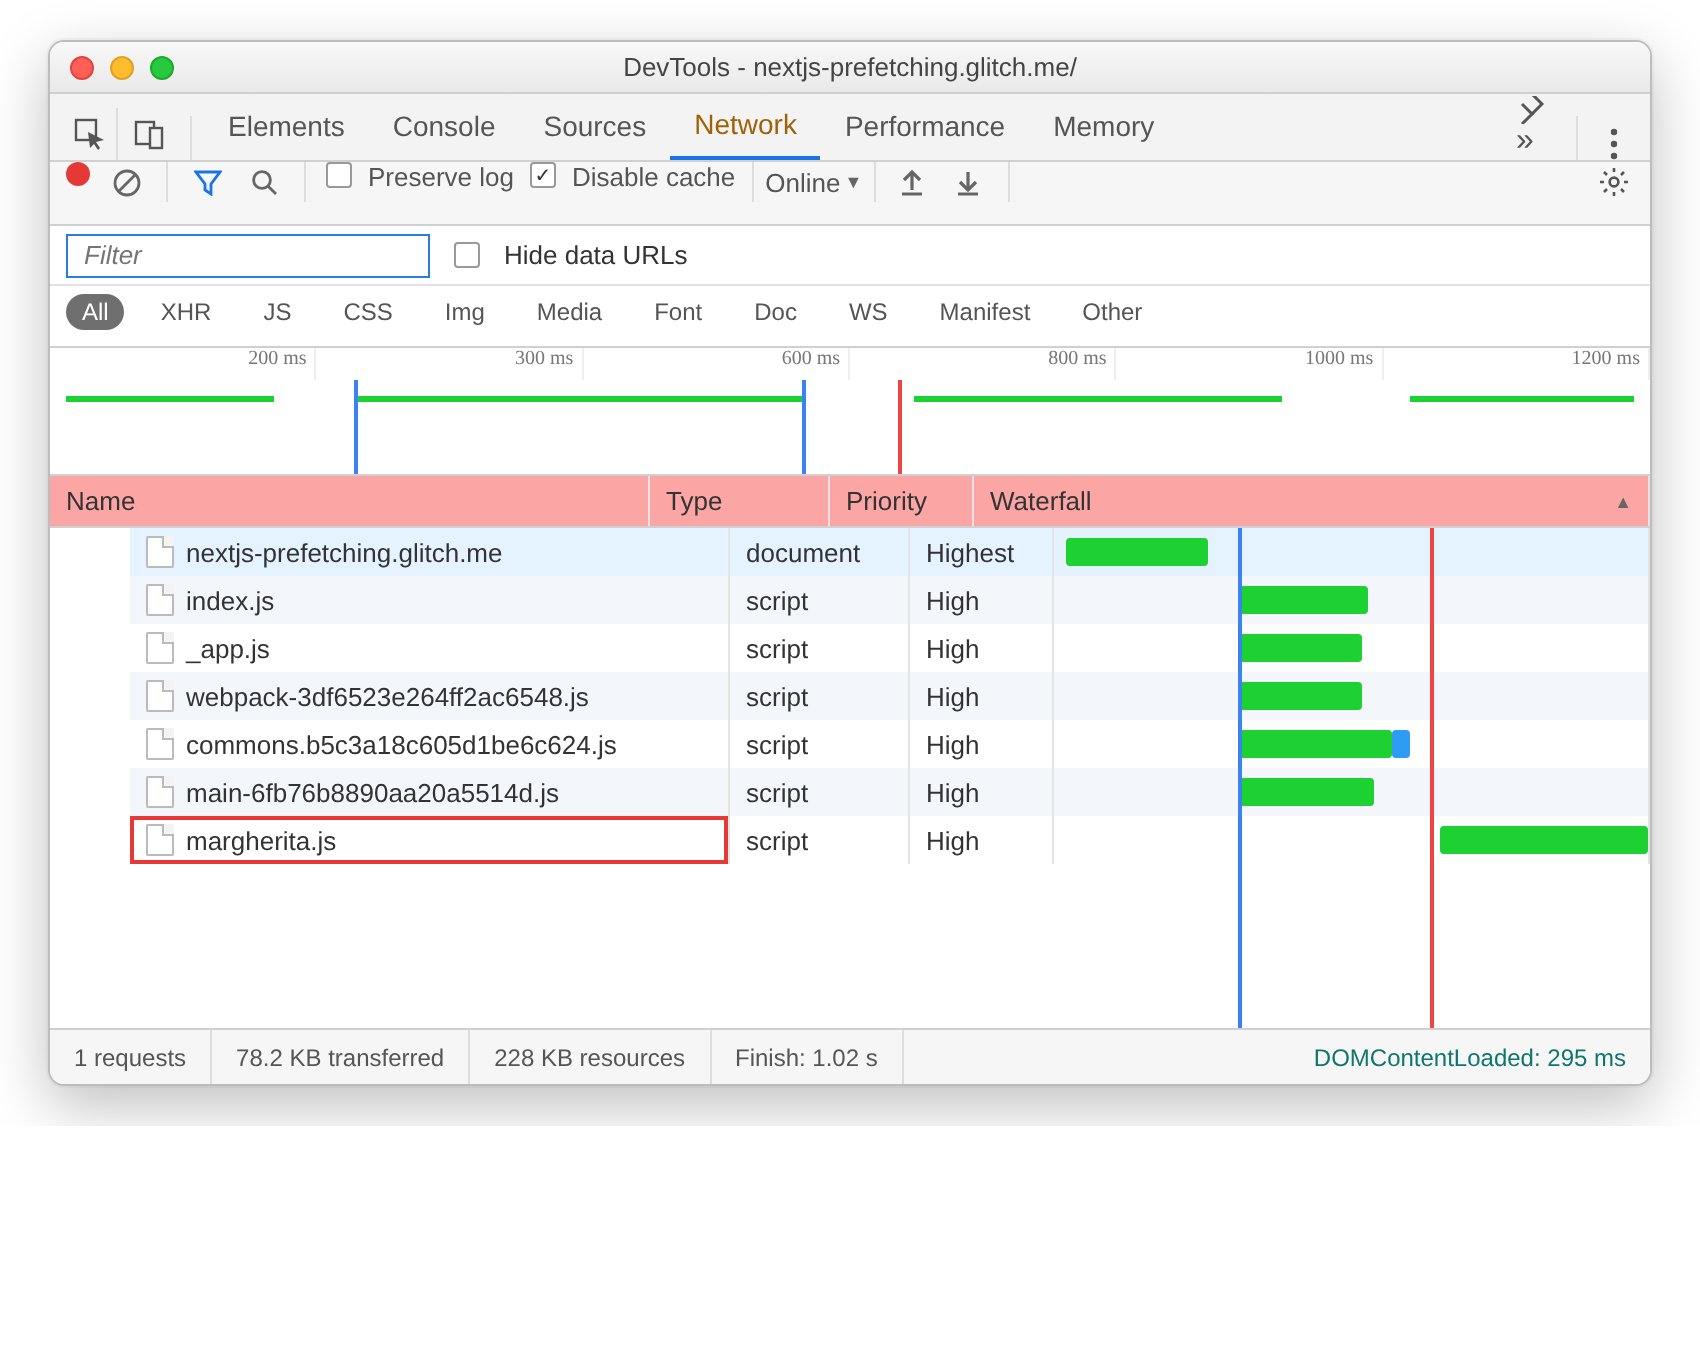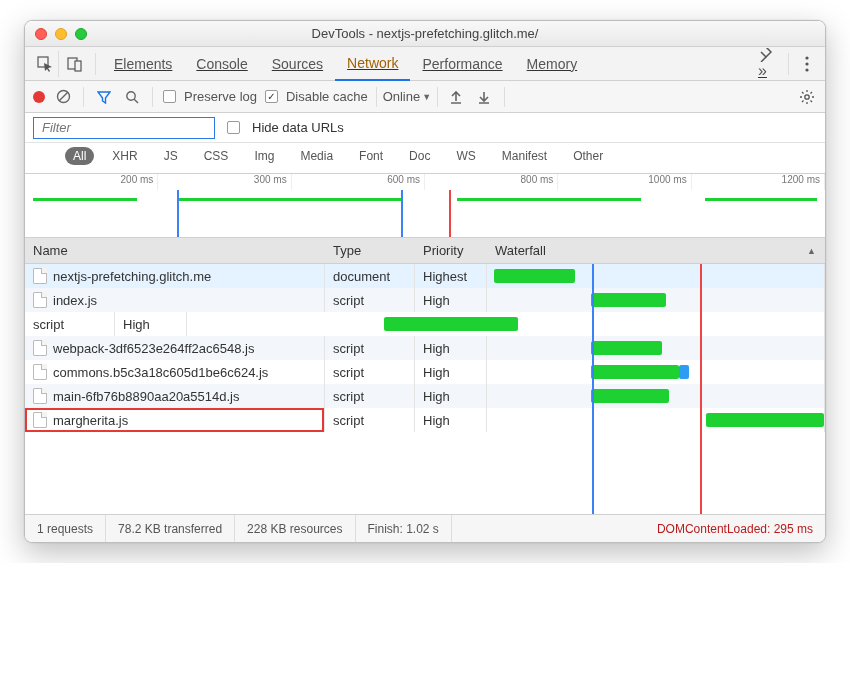--- a/index.html
+++ b/index.html
@@ -29,39 +29,38 @@
   .traffic { display: flex; gap: 8px; }
   .dot { width: 12px; height: 12px; border-radius: 50%; }
   .dot.r { background: #ff5f56; border: 1px solid #e0443e; }
   .dot.y { background: #ffbd2e; border: 1px solid #dea123; }
   .dot.g { background: #27c93f; border: 1px solid #1aab29; }
   .title { position: absolute; left: 0; right: 0; text-align: center; font-size: 13px; color: #444; }
 
   
   .tabs {
     display: flex;
-    align-items: center;
+    align-items: flex-end;
     height: 34px;
     border-bottom: 1px solid #d0d0d0;
     background: #f3f3f3;
     padding: 0 6px;
     gap: 2px;
-    text-decoration: underline;
   }
   .tabs .iconbtn { width: 28px; height: 26px; display: flex; align-items: center; justify-content: center; color: #555; cursor: default; border-right: 1px solid #ddd; }
   .tabs .sep { width: 1px; height: 22px; background: #ddd; margin: 0 4px; }
   .tab { padding: 0 12px; height: 34px; display: flex; align-items: center; color: #555; cursor: default; font-size: 14px; }
   .tab.active { color: #a16207; border-bottom: 2px solid #1a73e8; margin-bottom: -1px; }
   .tabs .more { margin-left: auto; padding: 0 10px; color: #555; }
   .tabs .kebab { padding: 0 10px; color: #555; }
 
   
   .toolbar {
     display: flex;
-    align-items: center;
+    align-items: flex-start;
     height: 32px;
     border-bottom: 1px solid #d0d0d0;
     background: #f6f6f6;
     padding: 0 8px;
     gap: 8px;
     font-size: 13px;
     color: #555;
   }
   .toolbar .rec { width: 12px; height: 12px; border-radius: 50%; background: #e53935; }
   .toolbar .iconbtn { width: 20px; height: 20px; display: flex; align-items: center; justify-content: center; color: #666; }
@@ -85,35 +84,35 @@
   .filterbox {
     width: 182px; height: 22px; border: 1px solid #2c7be5; background: #fff;
     padding: 0 6px; display: flex; align-items: center;
   }
   .filterbox input {
     border: 0; outline: 0; width: 100%; font-size: 13px; color: #0f766e; background: transparent;
     font-style: italic;
   }
   .pillrow { display: flex; align-items: center; gap: 10px; padding: 4px 8px 8px 8px; border-bottom: 1px solid #d0d0d0; flex-wrap: wrap; }
   .pill { padding: 2px 8px; border-radius: 9px; font-size: 12px; color: #555; }
-  .pill.active { background: #6f6f6f; color: #fff; margin-left: 32px; }
+  .pill.active { background: #6f6f6f; color: #fff; }
 
   
   .overview { height: 64px; border-bottom: 1px solid #d0d0d0; position: relative; background: #fff; }
   .overview .ticks { display: flex; height: 16px; font-size: 10px; color: #777; }
-  .overview .tick { flex: 1; border-right: 1px solid #eee; text-align: right; padding-right: 4px; }
+  .overview .tick { flex: 1; border-right: 1px solid #eee; text-align: right; padding-right: 4px; font-family: Liberation Serif, serif; }
   .ov-bar { position: absolute; height: 3px; top: 24px; }
   .ov-green { background: #1dd133; }
   .ov-blue { position: absolute; top: 16px; bottom: 0; width: 2px; background: #3b82f6; }
   .ov-red  { position: absolute; top: 16px; bottom: 0; width: 2px; background: #ef4444; }
 
   
   .tbl { width: 100%; }
   .thead, .trow { display: flex; align-items: stretch; }
-  .thead { background: #e5e5e5; border-bottom: 1px solid #d0d0d0; height: 26px; }
+  .thead { background: #fca5a5; border-bottom: 1px solid #d0d0d0; height: 26px; }
   .th, .td { border-right: 1px solid #e4e4e4; padding: 4px 8px; display: flex; align-items: center; overflow: hidden; white-space: nowrap; }
   .col-name { width: 300px; }
   .col-type { width: 90px; }
   .col-prio { width: 72px; }
   .col-wf   { flex: 1; position: relative; padding: 0; }
   .thead .col-wf { padding: 4px 8px; justify-content: space-between; }
   .thead .sortarrow { font-size: 9px; color: #666; }
 
   .trow { height: 24px; }
   .trow:nth-child(odd) { background: #fff; }
@@ -125,35 +124,35 @@
   .fileicon::after { content: ""; position: absolute; right: -1px; top: -1px; width: 5px; height: 5px; background: #f3f3f3; border-left: 1px solid #bbb; border-bottom: 1px solid #bbb; }
 
   .wf-track { position: absolute; inset: 0; }
   .wf-bar { position: absolute; height: 14px; top: 5px; border-radius: 2px; }
   .wf-green { background: #1dd133; }
   .wf-blue  { background: #2f9cf4; }
   .wf-vline { position: absolute; top: 0; bottom: 0; width: 2px; }
   .wf-vline.blue { background: #3b82f6; }
   .wf-vline.red  { background: #ef4444; }
 
-  .tablearea { height: 250px; overflow: hidden; position: relative; }
+  .tablearea { height: 250px; overflow: hidden; position: relative; margin-left: 40px; }
   .table-vlines { position: absolute; top: 0; bottom: 0; left: 462px; right: 0; pointer-events: none; }
 
   
   .status {
     display: flex;
     height: 28px;
     align-items: center;
     border-top: 1px solid #d0d0d0;
     background: #f6f6f6;
     font-size: 12px;
     color: #555;
   }
   .status > div { padding: 0 12px; border-right: 1px solid #ddd; height: 100%; display: flex; align-items: center; }
-  .status .dcl { color: #b91c1c; border-right: none; margin-left: auto; }
+  .status .dcl { color: #0f766e; border-right: none; margin-left: auto; }
 
   svg { display: block; }
 </style>
 </head>
 <body>
 
 <div class="window">
 
   <div class="titlebar">
     <div class="traffic">
@@ -331,20 +330,24 @@
             </div>
             <div class="td col-type">script</div>
             <div class="td col-prio">High</div>
             <div class="td col-wf">
               <div class="wf-track">
                 <div class="wf-bar wf-green" style="left: 31%; width: 22%;"></div>
               </div>
             </div>
           </div>
           <div class="trow">
+            <div class="td col-name">
+              <span class="fileicon"></span>
+              <span>_app.js</span>
+            </div>
             <div class="td col-type">script</div>
             <div class="td col-prio">High</div>
             <div class="td col-wf">
               <div class="wf-track">
                 <div class="wf-bar wf-green" style="left: 31%; width: 21%;"></div>
               </div>
             </div>
           </div>
           <div class="trow">
             <div class="td col-name">

